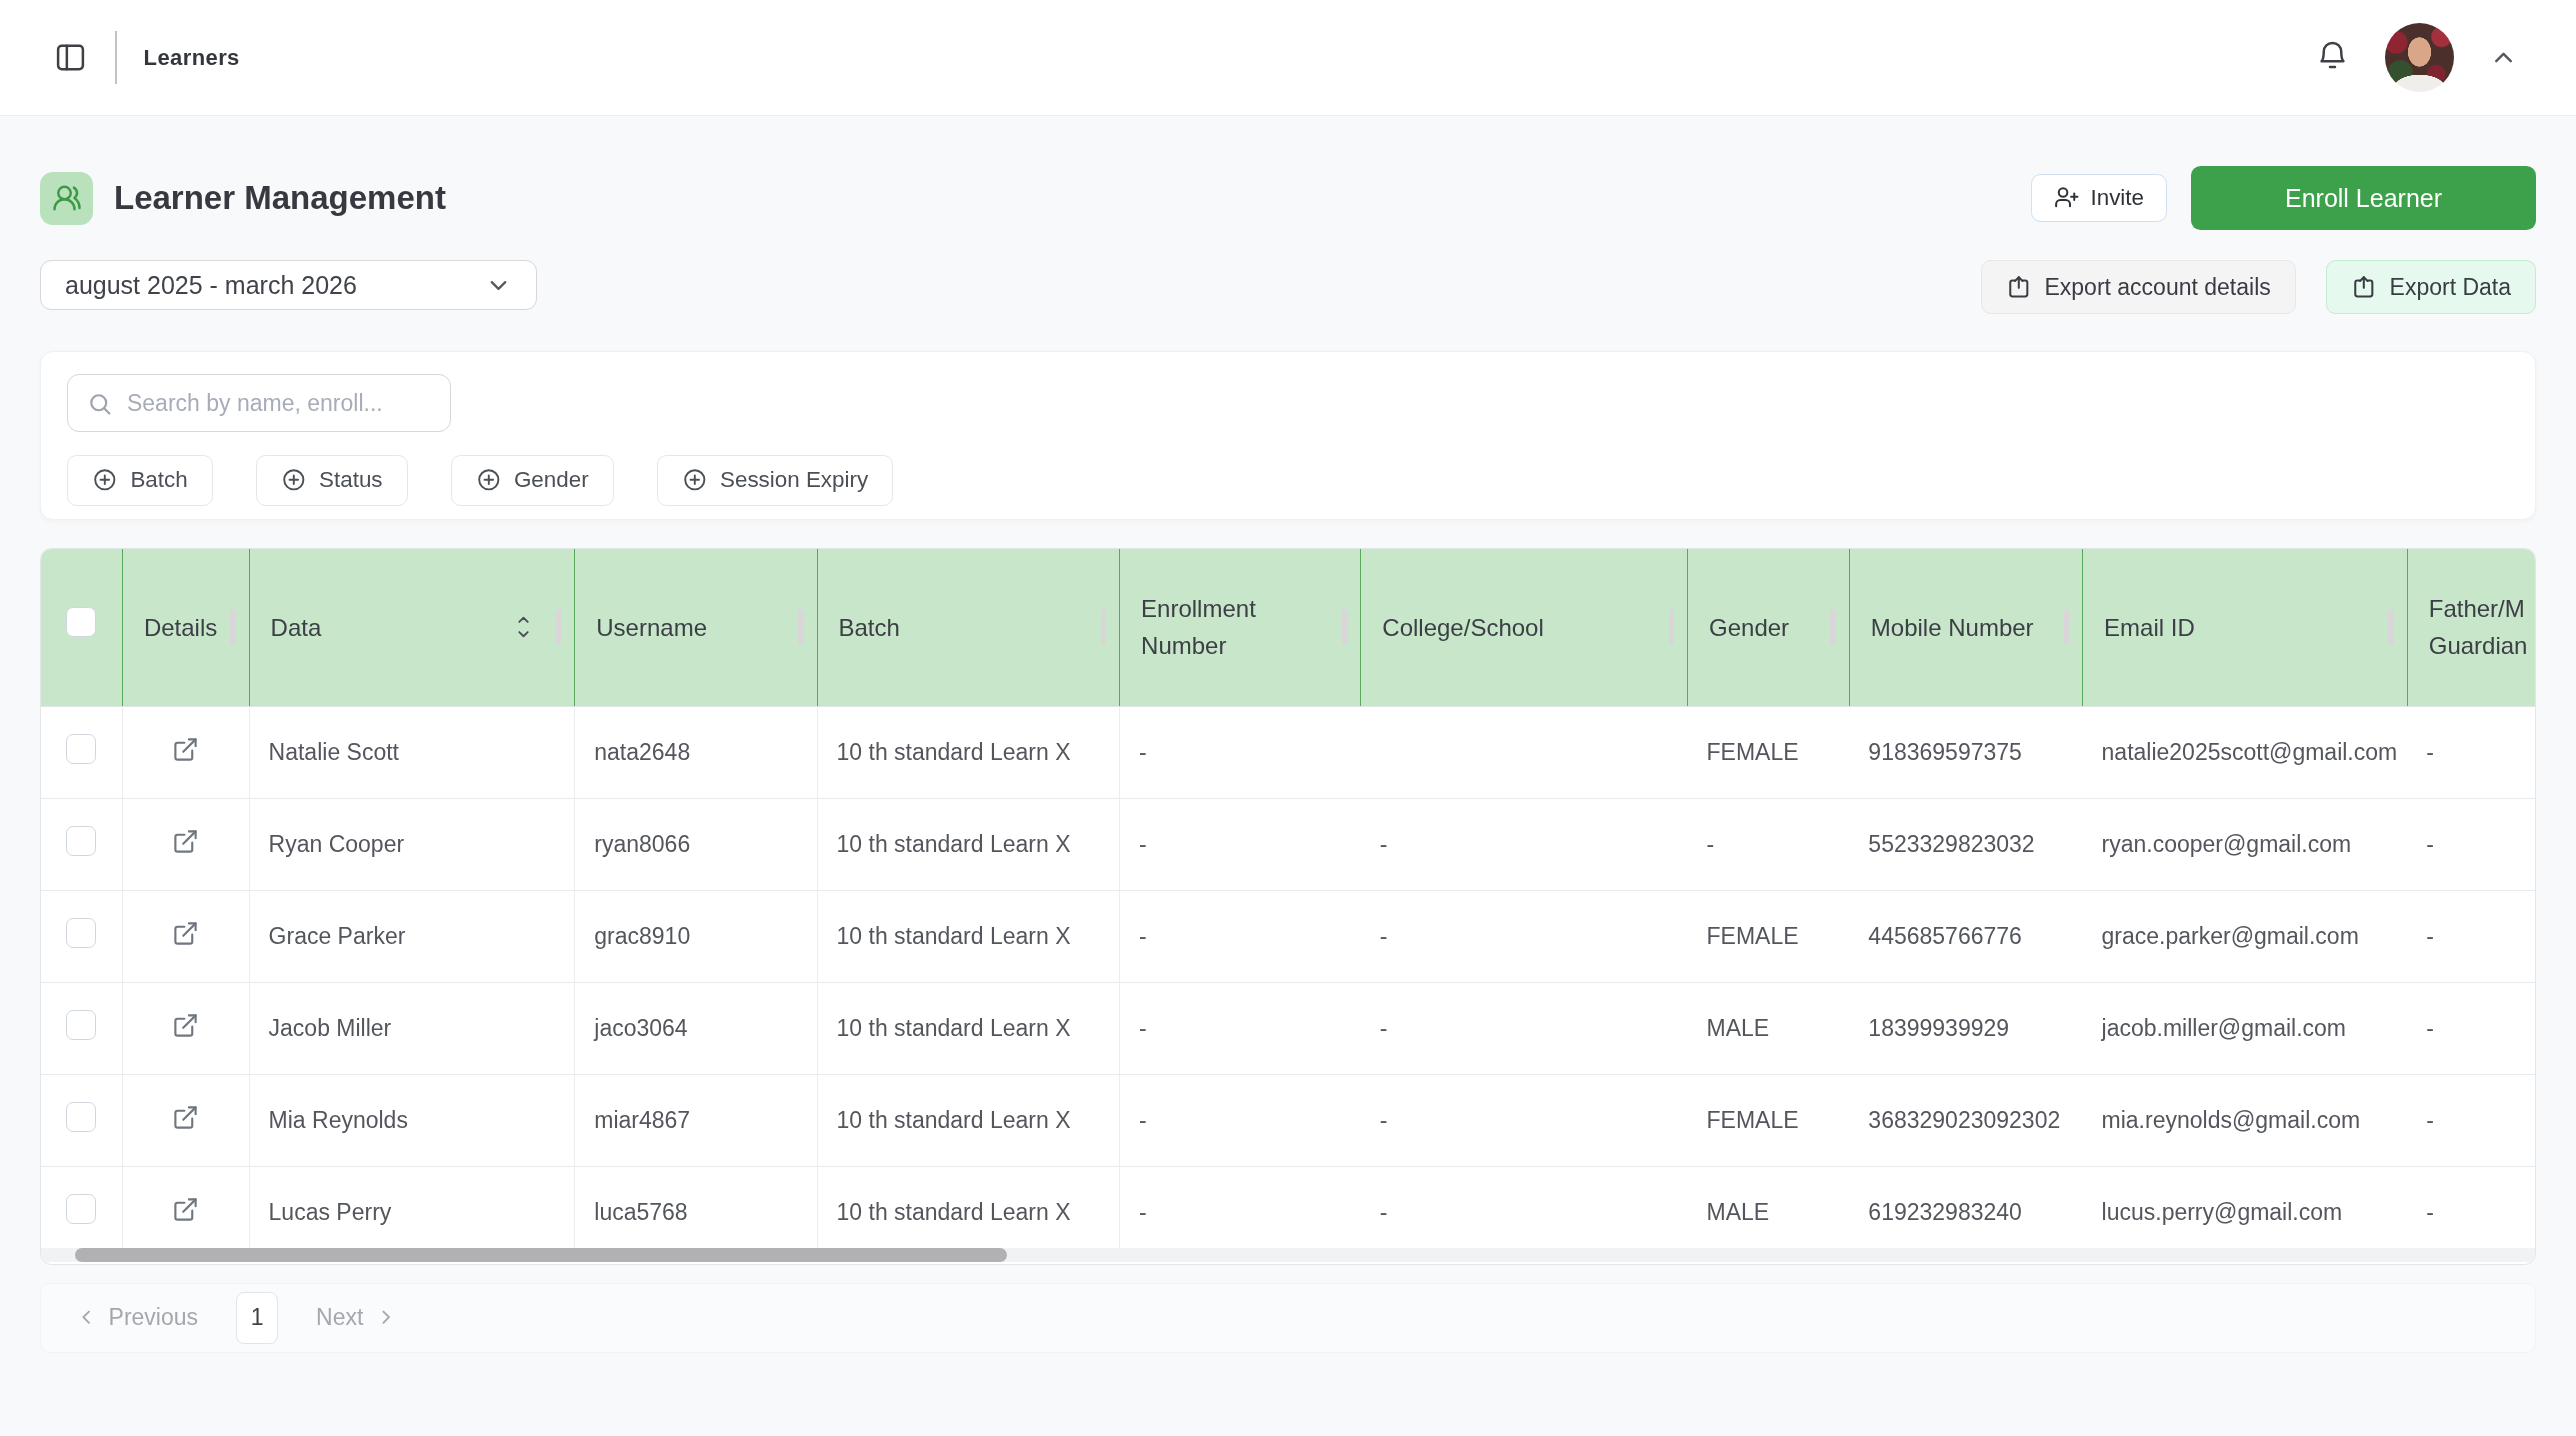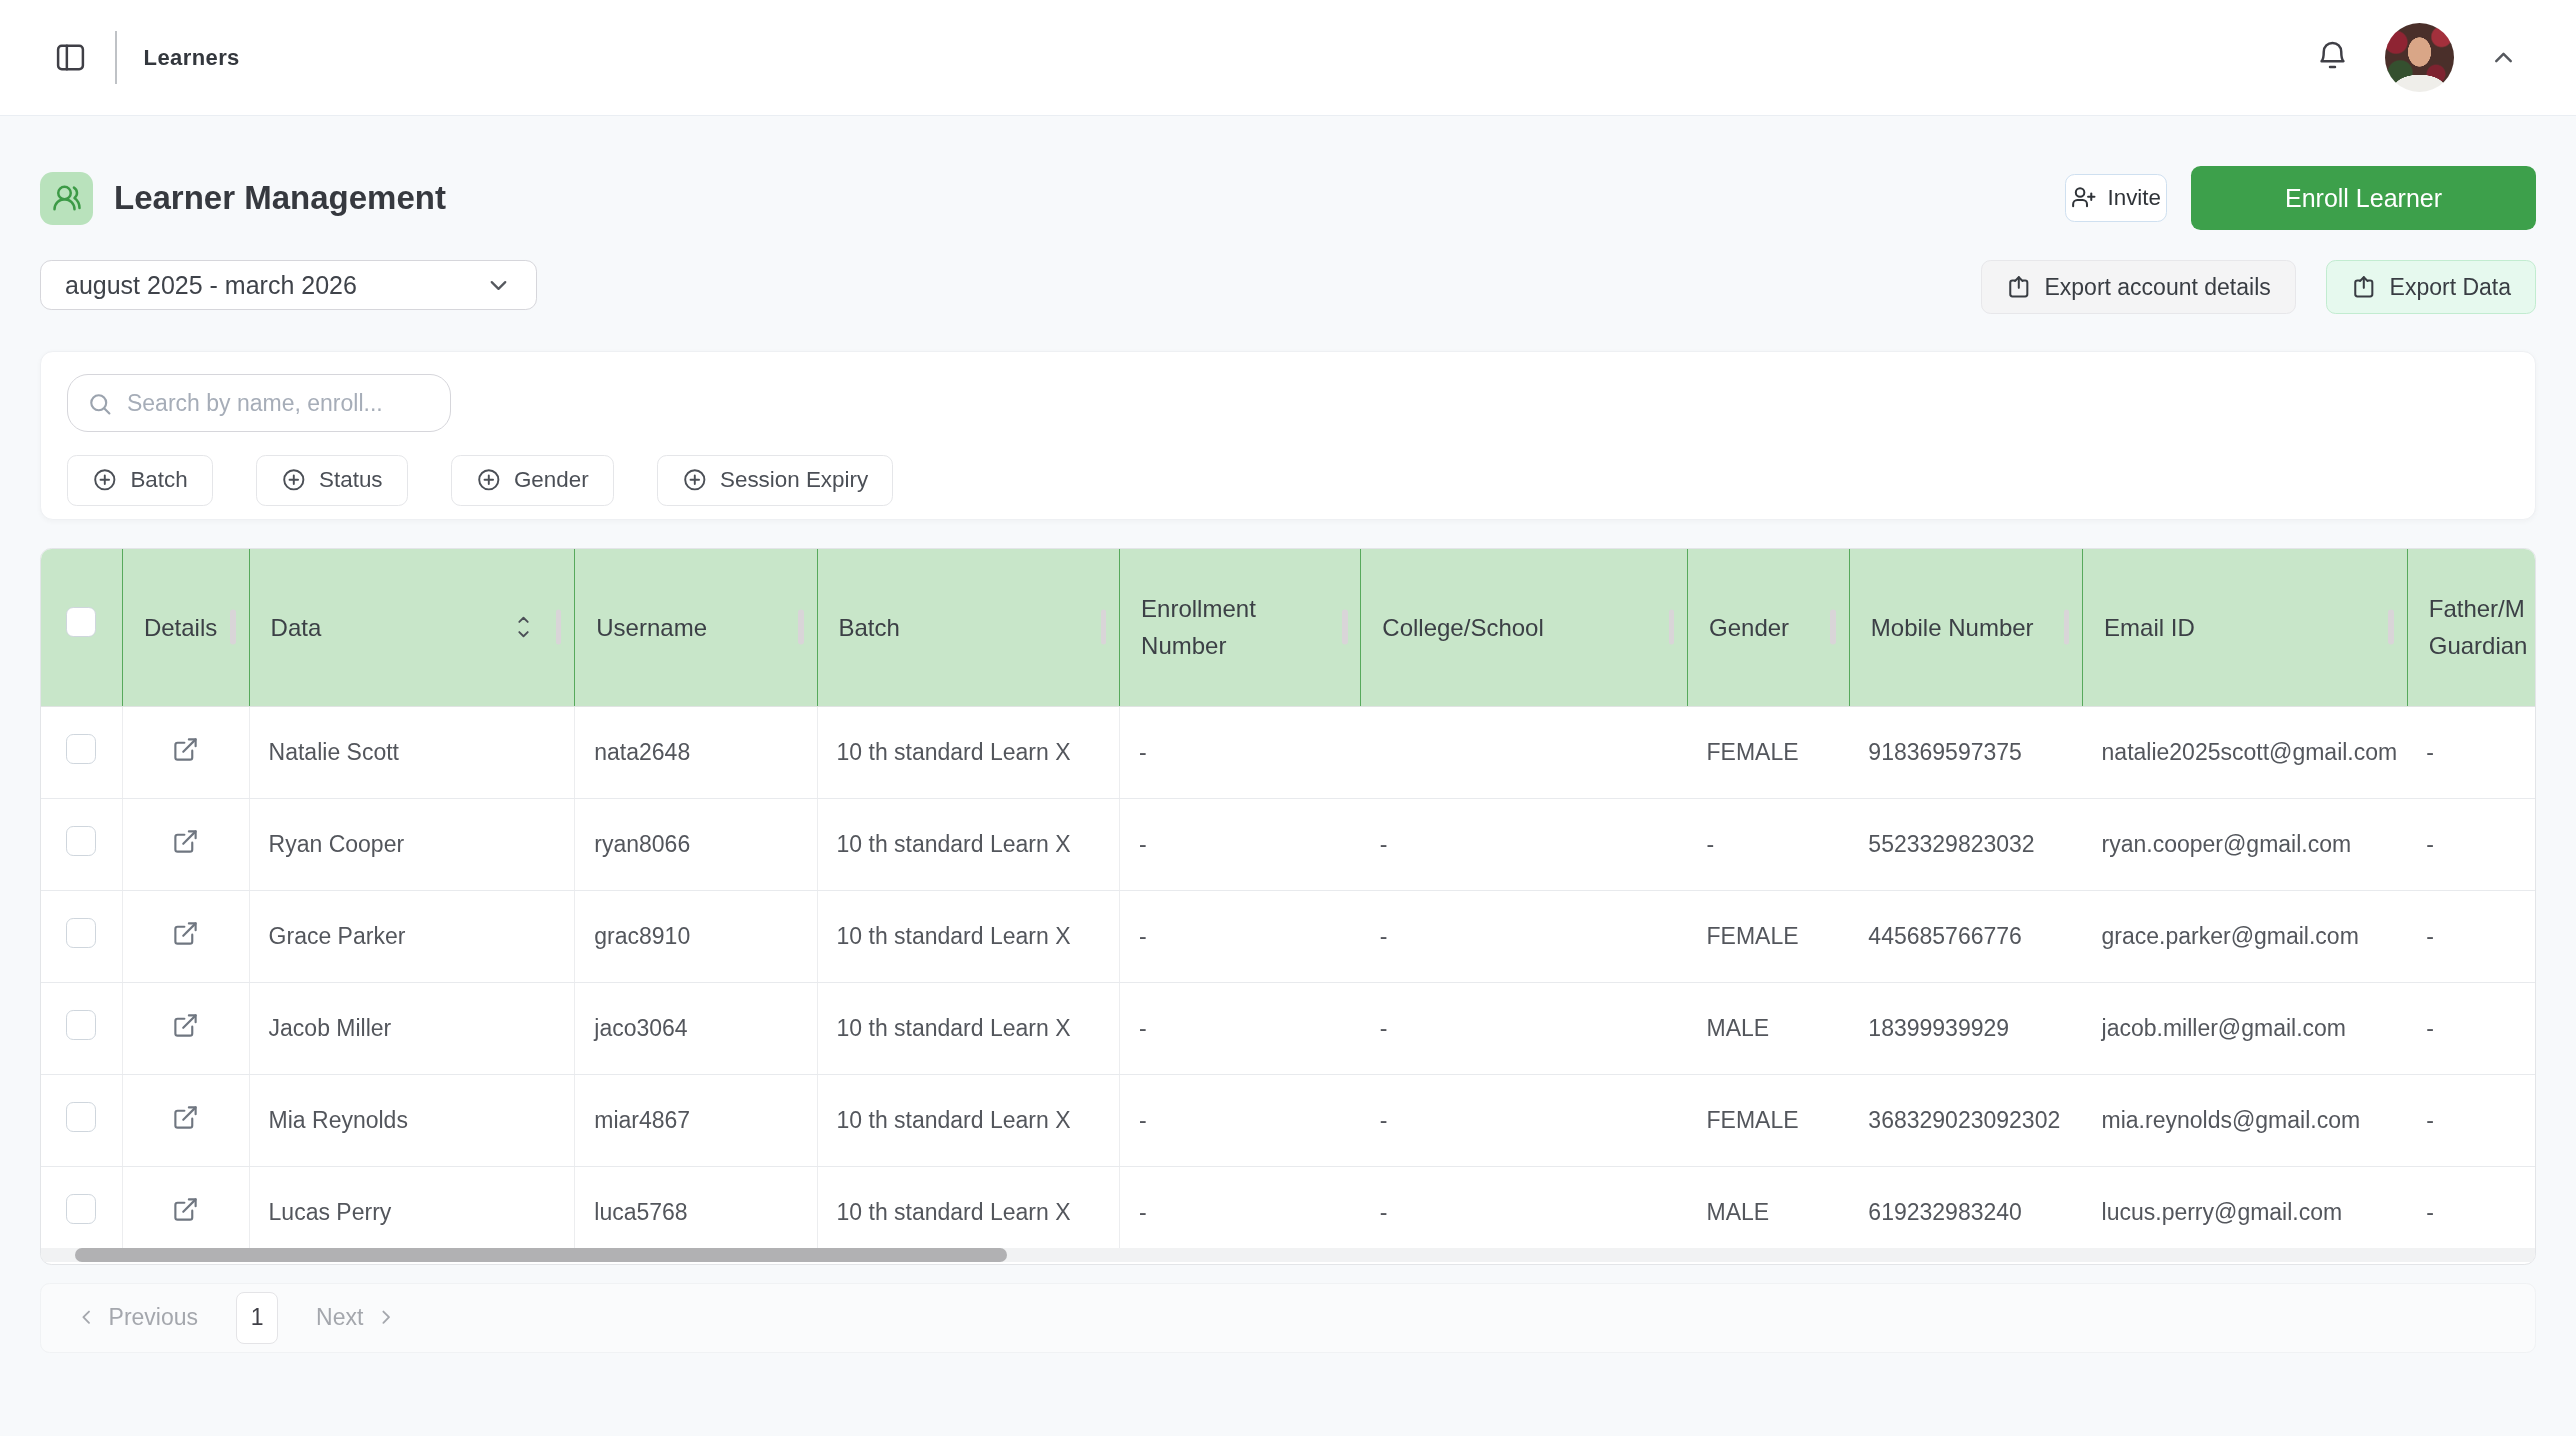--- a/index.html
+++ b/index.html
@@ -37,21 +37,21 @@
   .content { padding:0 40px; }
   .heading-row { margin-top:50px; display:flex; align-items:center; justify-content:space-between; }
   .heading-left { display:flex; align-items:center; gap:21px; }
   .heading-chip {
     width:53px; height:53px; border-radius:12.8px; background:#b9e2bc;
     display:flex; align-items:center; justify-content:center; color:#3c9a46;
   }
   .section-title { font-size:33px; font-weight:700; color:#36393f; }
   .heading-actions { display:flex; align-items:center; gap:24px; }
   .invite-btn {
-    display:flex; align-items:center; gap:11.2px; height:48px; padding:0 5px;
+    display:flex; align-items:center; gap:11.2px; height:48px; padding:0 22px;
     background:#fff; border:1.6px solid #cfe0f0; border-radius:9.6px; font-size:22.4px; color:#2f3338;
   }
   .enroll-btn {
     width:345px; height:64px; background:#3da04b; border-radius:9.6px;
     color:#fff; font-size:25px; font-weight:500;
   }
 
   .controls-row { margin-top:30px; display:flex; align-items:flex-start; justify-content:space-between; }
   .session-select {
     width:497px; height:50px; background:#fff; border:1.6px solid #d6d6db; border-radius:11.2px;
@@ -65,21 +65,21 @@
   }
   .export-btn.gray { background:#f4f4f5; border:0.8px solid #e7e7ea; }
   .export-btn.mint { background:#e6f9ee; border:1.6px solid #c2ecd0; }
 
   
   .filter-card {
     margin-top:37px; height:169px; background:#ffffff; border:0.8px solid #eef0f3;
     border-radius:12.8px; padding:22.4px 26px; box-shadow:0 1.6px 4.8px rgba(20,30,40,.03);
   }
   .search-box {
-    width:384px; height:58px; border:1.6px solid #d6d6db; border-radius:21px;
+    width:384px; height:58px; border:1.6px solid #d6d6db; border-radius:12px;
     display:flex; align-items:center; gap:14.4px; padding:15px 19px; background:#fff;
   }
   .search-box input {
     border:none; outline:none; flex:1; font-size:23px; color:#3f3f46; background:transparent;
     font-family:inherit;
   }
   .search-box input::placeholder { color:#a6adb8; }
   .chips { margin-top:22.4px; display:flex; align-items:center; gap:43px; }
   .chip {
     display:flex; align-items:center; gap:12.8px; height:51px; padding:0 24px;

